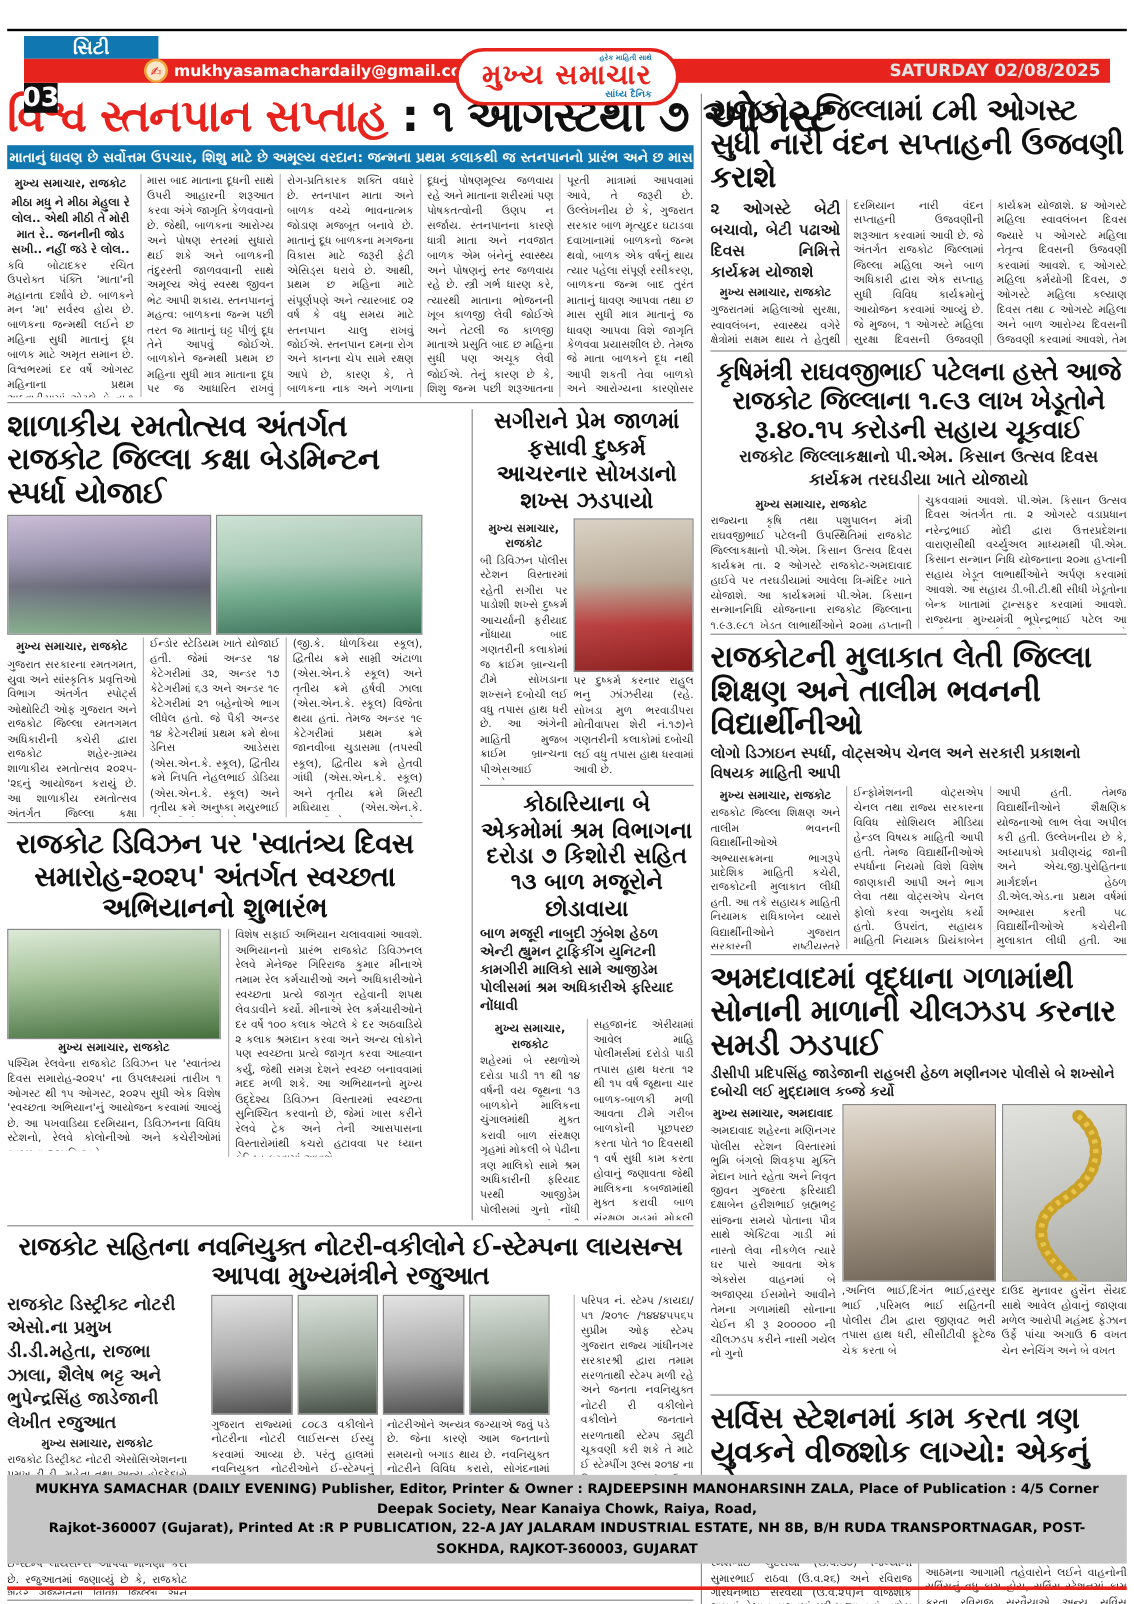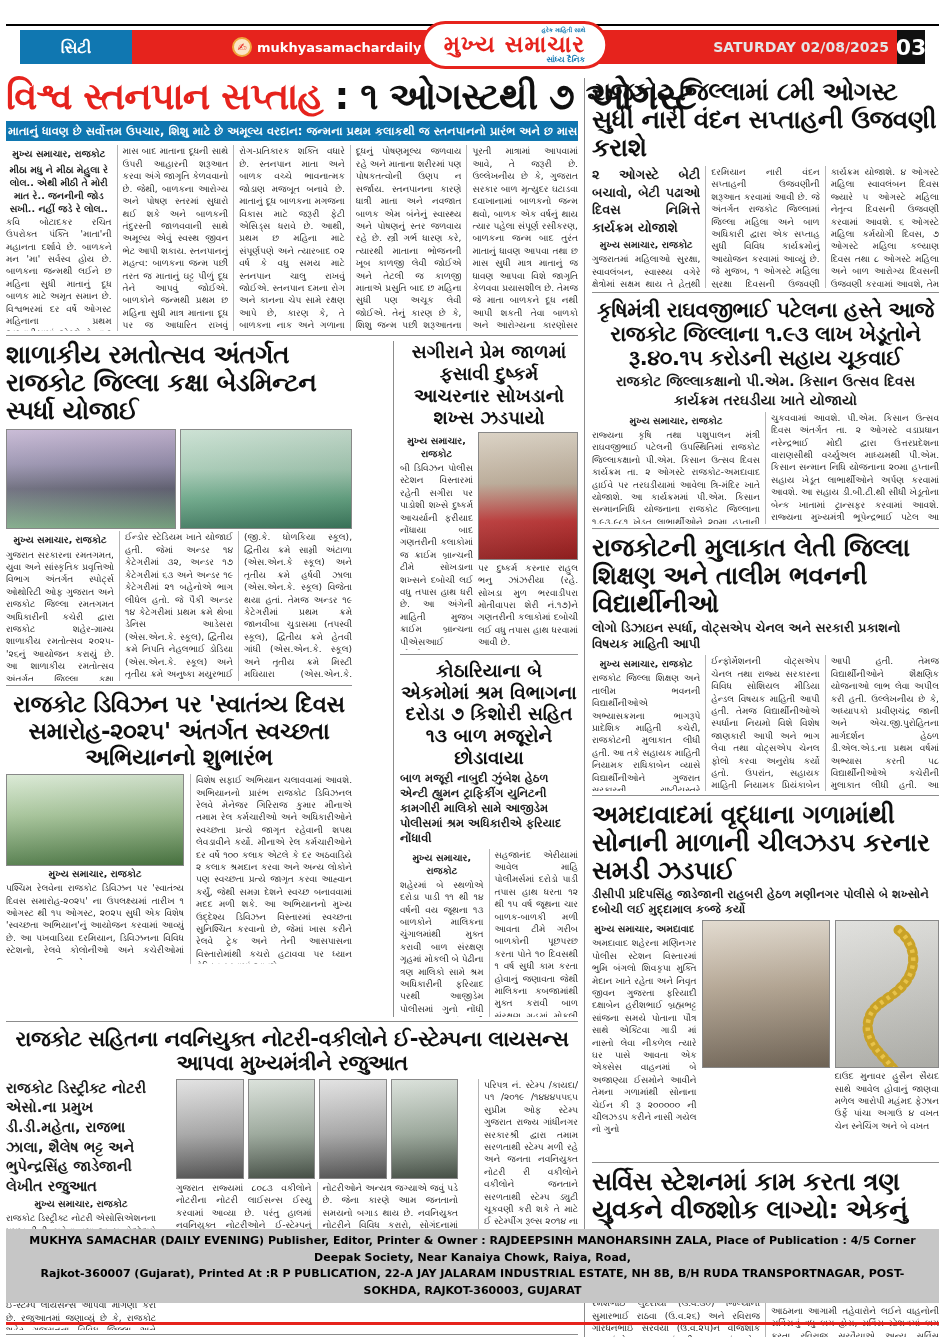--- a/index.html
+++ b/index.html
@@ -5,21 +5,21 @@
   * { margin:0; padding:0; box-sizing:border-box; }
   html,body { background:#ffffff; }
   body {
     width:945px; height:1337px; position:relative; overflow:hidden;
     font-family:"DejaVu Sans", sans-serif; color:#1c1c1c;
   }
   .topline { position:absolute; top:24px; left:6px; right:6px; height:2px; background:#000; }
   .page { position:absolute; top:28px; left:6px; right:6px; bottom:8px; }
 
   
-  .masthead { position:relative; height:34px; margin:2px 14px 14px 14px; display:flex; align-items:stretch; }
+  .masthead { position:relative; height:34px; margin:2px 14px 14px 14px; display:flex; align-items:stretch;flex-direction:column; }
   .mh-city { background:#1077b1; color:#fff; width:112px; display:flex; align-items:center; justify-content:center;
              font-weight:bold; font-size:16px; }
   .mh-red { background:#e6231d; flex:1; color:#fff; display:flex; align-items:center; position:relative; }
   .mh-email { display:flex; align-items:center; gap:5px; margin-left:100px; font-weight:bold; font-size:13px; }
   .hand-ic { width:20px; height:20px; border-radius:50%; background:#fbe6c8; border:2px solid #f0a53c;
              display:flex; align-items:center; justify-content:center; font-size:11px; color:#e6231d; }
   .mh-date { position:absolute; right:8px; top:0; bottom:0; display:flex; align-items:center;
              font-weight:bold; font-size:14px; color:#e5e5e5; }
   .mh-page { background:#101010; color:#fff; width:28px; display:flex; align-items:center; justify-content:center;
              font-weight:bold; font-size:22px; }
@@ -270,29 +270,30 @@
       <div>
         <h2 class="h2-26">અમદાવાદમાં વૃદ્ધાના ગળામાંથી સોનાની માળાની ચીલઝડપ કરનાર સમડી ઝડપાઈ</h2>
         <div class="subdeck-sm">ડીસીપી પ્રદિપસિંહ જાડેજાની રાહબરી હેઠળ મણીનગર પોલીસે બે શખ્સોને દબોચી લઈ મુદ્દામાલ કબ્જે કર્યો</div>
         <div style="display:flex; gap:5px;">
           <div class="bcol clip" style="width:112px;height:238px;">
             <div class="byline">મુખ્ય સમાચાર, અમદાવાદ</div>
             <span>અમદાવાદ શહેરના મણિનગર પોલીસ સ્ટેશન વિસ્તારમાં ભુમિ બંગલો શિવકૃપા મુક્તિ મેદાન ખાતે રહેતા અને નિવૃત જીવન ગુજરતા ફરિયાદી દક્ષાબેન હરીશભાઈ બ્રહ્મભટ્ટ સાંજના સમયે પોતાના પૌત્ર સાથે એક્ટિવા ગાડી માં નાસ્તો લેવા નીકળેલ ત્યારે ઘર પાસે આવતા એક એક્સેસ વાહનમાં બે અજાણ્યા ઈસમોને આવીને તેમના ગળામાંથી સોનાના ચેઈન કી રૂ ૨૦૦૦૦૦ ની ચીલઝડપ કરીને નાસી ગયેલ નો ગુનો</span>
           </div>
           <div style="width:128px;">
             <div class="ph ph-police" style="width:128px;height:148px;"></div>
+            <div class="bcol clip" style="height:84px;margin-top:2px;">,અનિલ ભાઈ,દિગંત ભાઈ,હરસુર ભાઈ ,પરિમલ ભાઈ સહિતની પોલીસ ટીમ દ્વારા જીણવટ ભરી તપાસ હાથ ધરી, સીસીટીવી ફૂટેજ ચેક કરતા બે</div>
           </div>
           <div style="flex:1;">
             <div class="ph ph-chain" style="width:100%;height:148px;">
               <svg class="chain-svg" viewBox="0 0 90 148" preserveAspectRatio="none">
                 <path d="M55 8 C70 20 72 40 60 55 C48 70 30 72 28 90 C26 108 42 118 52 132" fill="none" stroke="#c9a227" stroke-width="9" stroke-linecap="round" stroke-dasharray="3 4"></path>
                 <path d="M55 8 C70 20 72 40 60 55 C48 70 30 72 28 90 C26 108 42 118 52 132" fill="none" stroke="#e8c34a" stroke-width="4" stroke-dasharray="3 4"></path>
               </svg>
             </div>
-            <div class="bcol clip" style="height:84px;margin-top:2px;">દાઉદ મુનાવર હુસૈન સૈયદ સાથે આવેલ હોવાનું જાણવા મળેલ આરોપી મહંમદ ફેઝાન ઉર્ફે પાંચા અગાઉ ૪ વખત ચેન સ્નેચિંગ અને બે વખત</div>
+            <div class="bcol clip" style="height:84px;margin-top:2px;">દાઉદ મુનાવર હુસૈન સૈયદ સાથે આવેલ હોવાનું જાણવા મળેલ આરોપી મહંમદ ફેઝાન ઉર્ફે પાંચા અગાઉ 6 વખત ચેન સ્નેચિંગ અને બે વખત</div>
           </div>
         </div>
       </div>
 
       <hr class="hrule">
 
       <div>
         <h2 class="h2-26">સર્વિસ સ્ટેશનમાં કામ કરતા ત્રણ યુવકને વીજશોક લાગ્યો: એકનું મોત</h2>
         <div class="cols clip" style="height:168px; margin-top:3px;">
           <div class="bcol">

